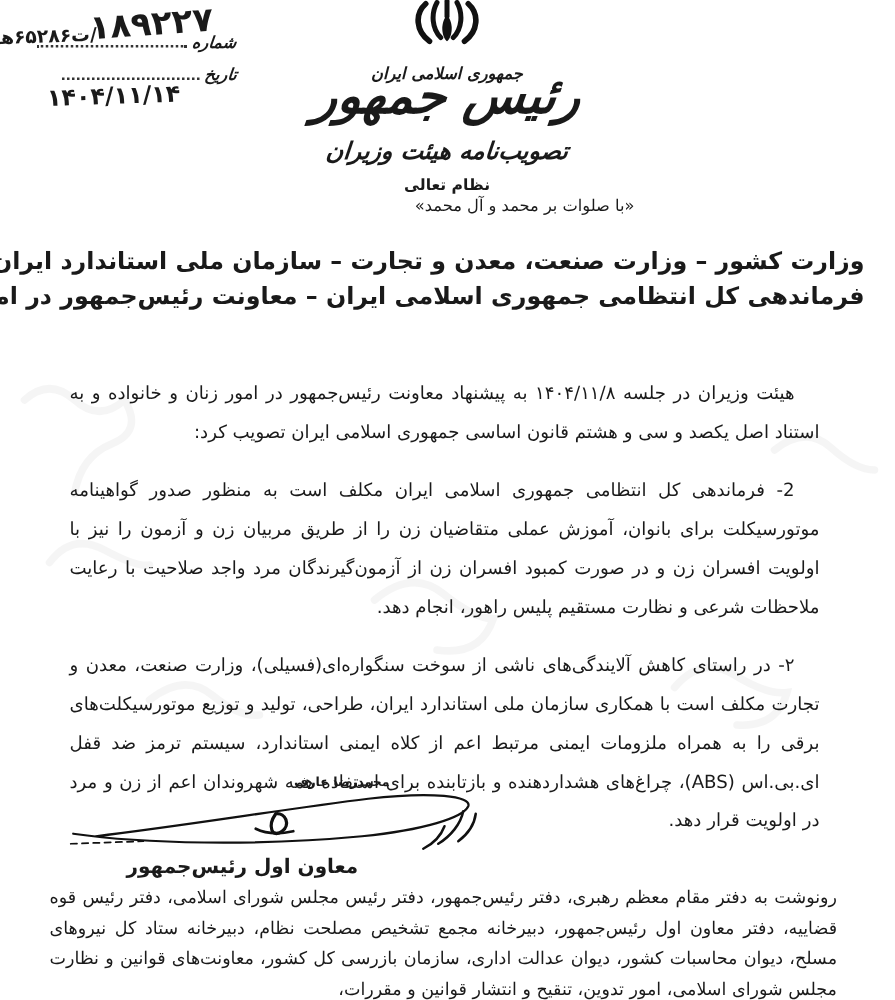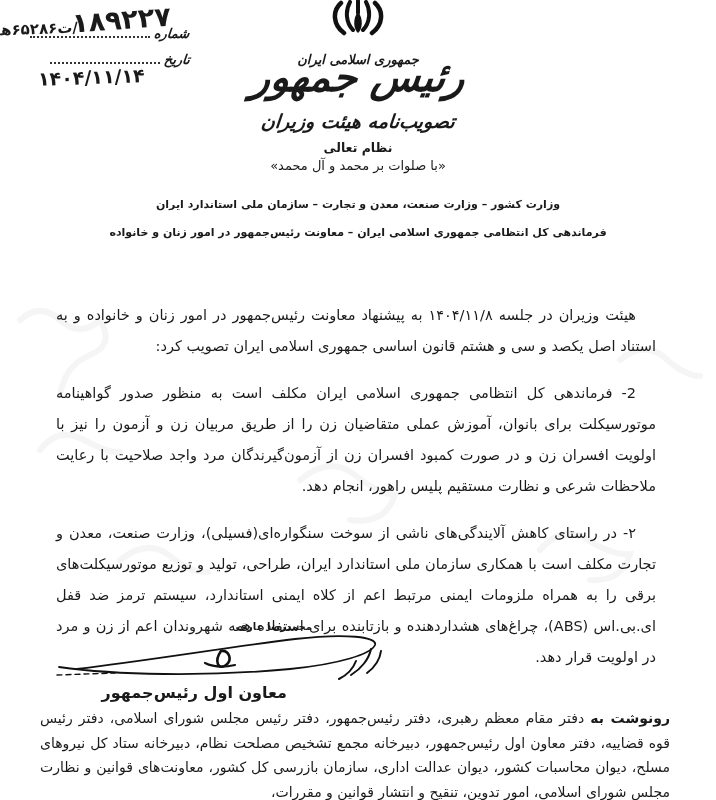--- a/index.html
+++ b/index.html
@@ -30,40 +30,40 @@
     position:absolute; top:66px; left:38px; font-size:19px; font-weight:bold;
     letter-spacing:2px; transform:rotate(-2deg); white-space:nowrap;
   }
   
   .emblem { position:absolute; top:-7px; left:325px; width:66px; height:46px; }
   .lh-center { position:absolute; left:208px; width:300px; text-align:center; white-space:nowrap; }
   .lh-country { top:36px; font-size:13px; font-weight:bold; font-style:italic;margin-top:16px; }
   .lh-office { top:54px; font-size:40px; font-weight:bold; font-style:italic; transform:skewX(-6deg); }
   .lh-doctype { top:110px; font-size:19px; font-weight:bold; font-style:italic; transform:skewX(-5deg); }
   .besmeleh { top:140px; font-size:12.5px; font-weight:bold; }
-  .salawat { top:158px; font-size:13px; }
+  .salawat { top:158px; font-size:13px;text-align:right; }
   
-  .addr { position:absolute; left:40px; right:40px; text-align:center; font-weight:bold; font-size:11px; white-space:nowrap; }
+  .addr { position:absolute; left:40px; right:24px; font-weight:bold; font-size:19px; white-space:nowrap; }
   .addr1 { top:198px; }
   .addr2 { top:226px; }
   
   .bodytext { position:absolute; top:284px; right:60px; left:56px; }
   .bodytext p {
     font-size:14.5px; line-height:31px; text-align:justify; text-align-last:right;
     text-indent:20px; margin:16px 0 9px 0;
   }
   
   .sigblock { position:absolute; top:613px; left:55px; width:340px; height:90px; direction:rtl; }
   .sig-name { position:absolute; top:8px; right:83px; font-size:10px; font-weight:bold; white-space:nowrap; }
   .sig-title { position:absolute; top:50px; right:108px; font-size:16px; font-weight:bold; white-space:nowrap;margin-top:20px; }
   .sig-swoosh { position:absolute; top:10px; left:0; }
   
   .ccblock { position:absolute; top:706px; right:46px; left:40px; }
   .ccblock p { font-size:14px; line-height:24.5px; text-align:justify; text-align-last:right; }
-  .cc-label { font-weight:bold; }
+  .cc-label { font-weight:normal; }
   
   .wm { position:absolute; opacity:0.055; pointer-events:none; }
 </style>
 </head>
 <body>
 
 <div class="page">
 
   <svg class="wm" style="top:300px; left:0;" width="716" height="340" viewBox="0 0 716 340">
     <g fill="none" stroke="#555" stroke-width="6" stroke-linecap="round">

